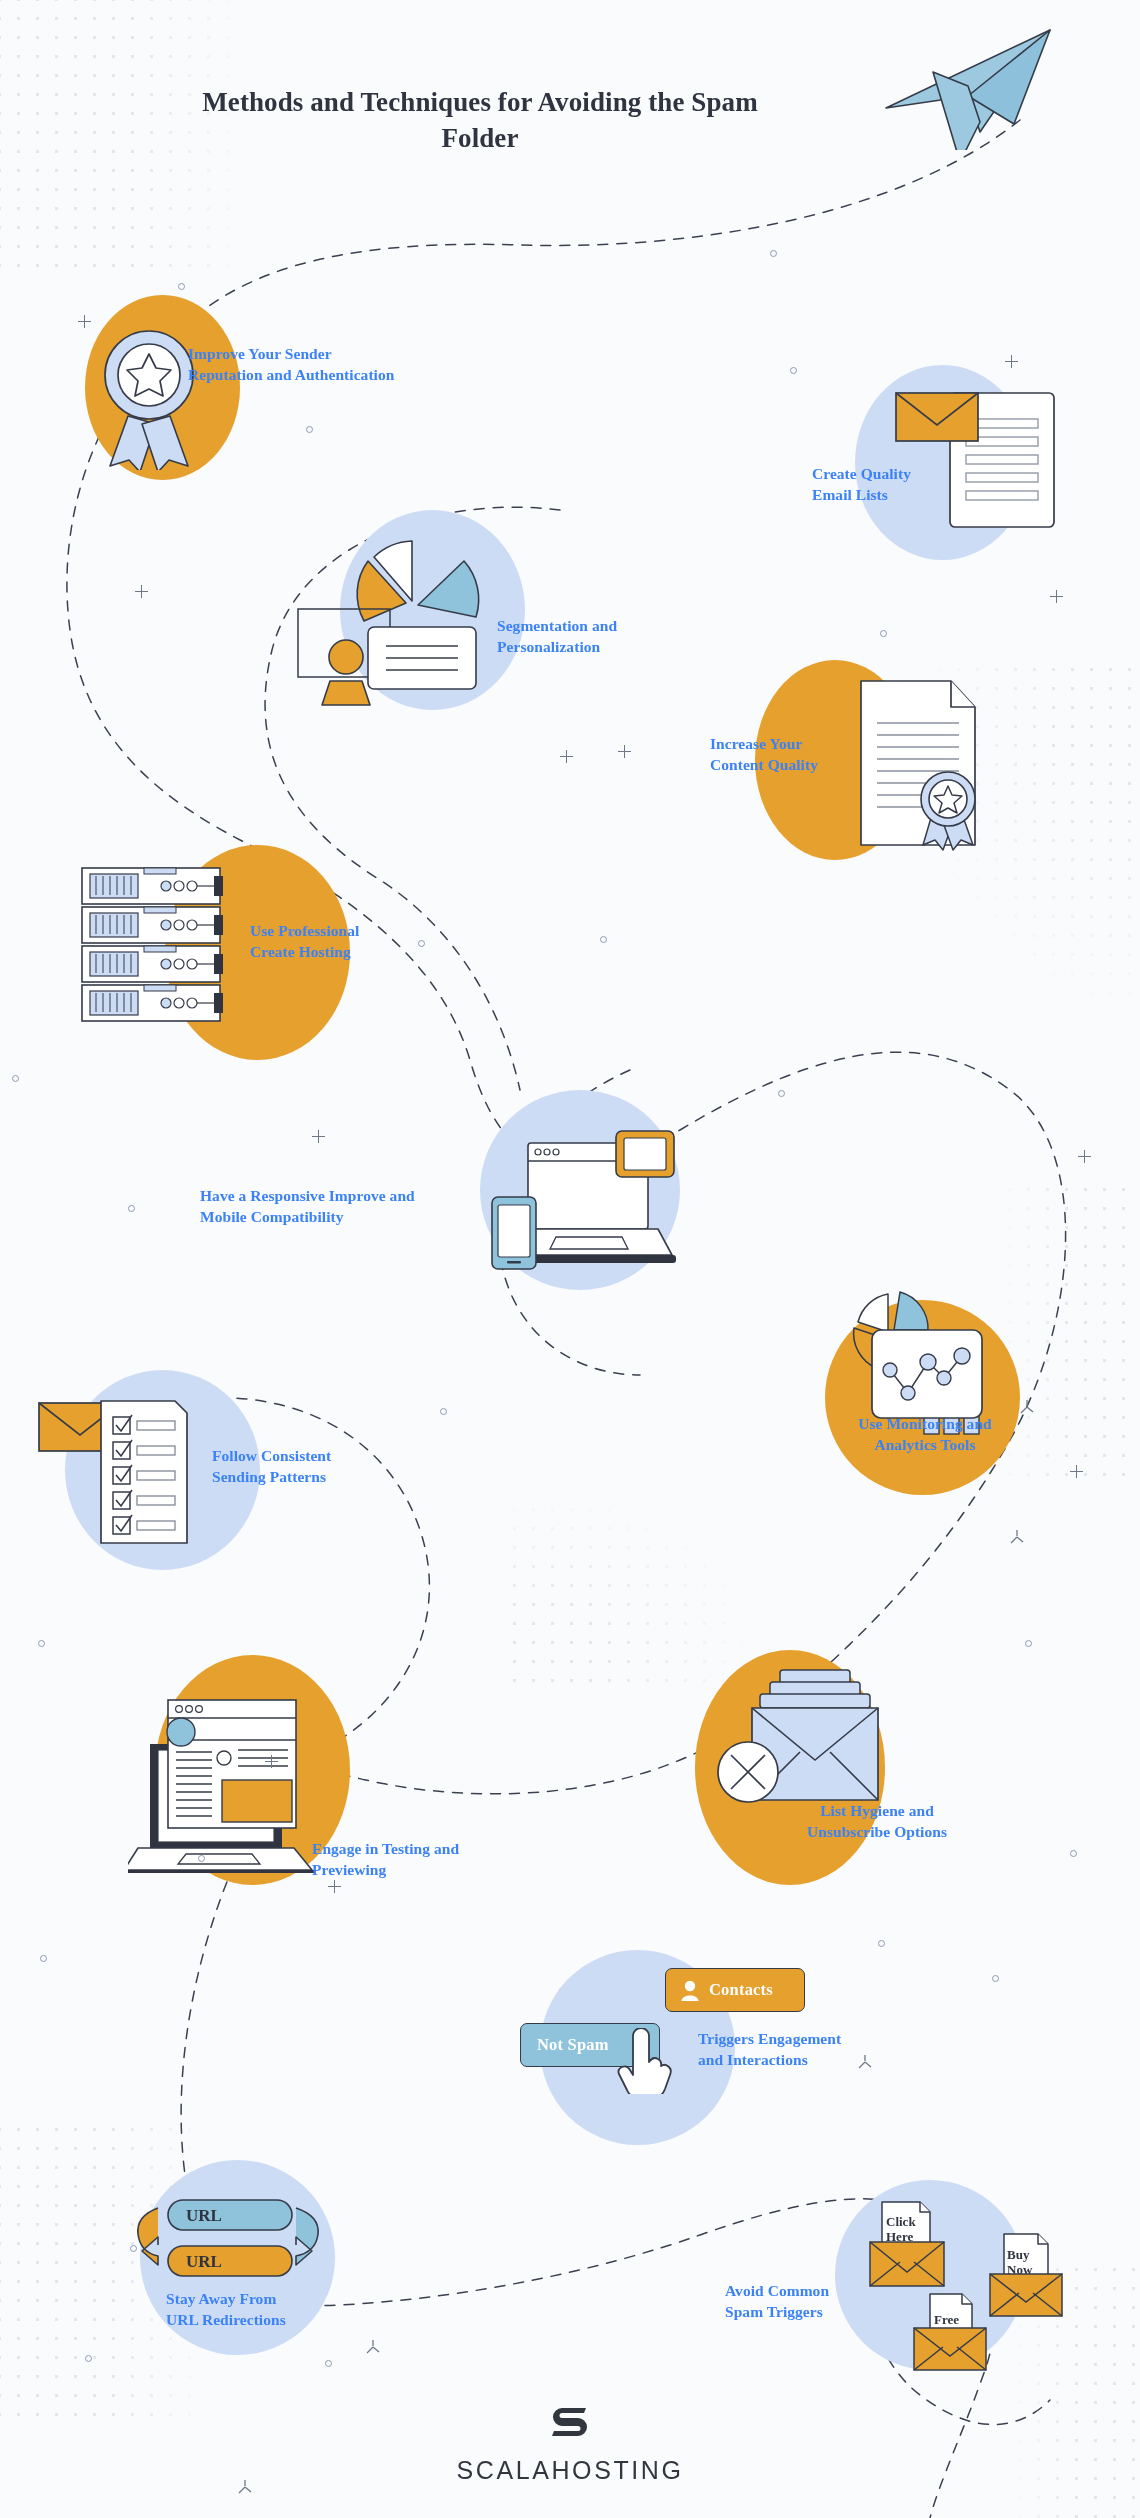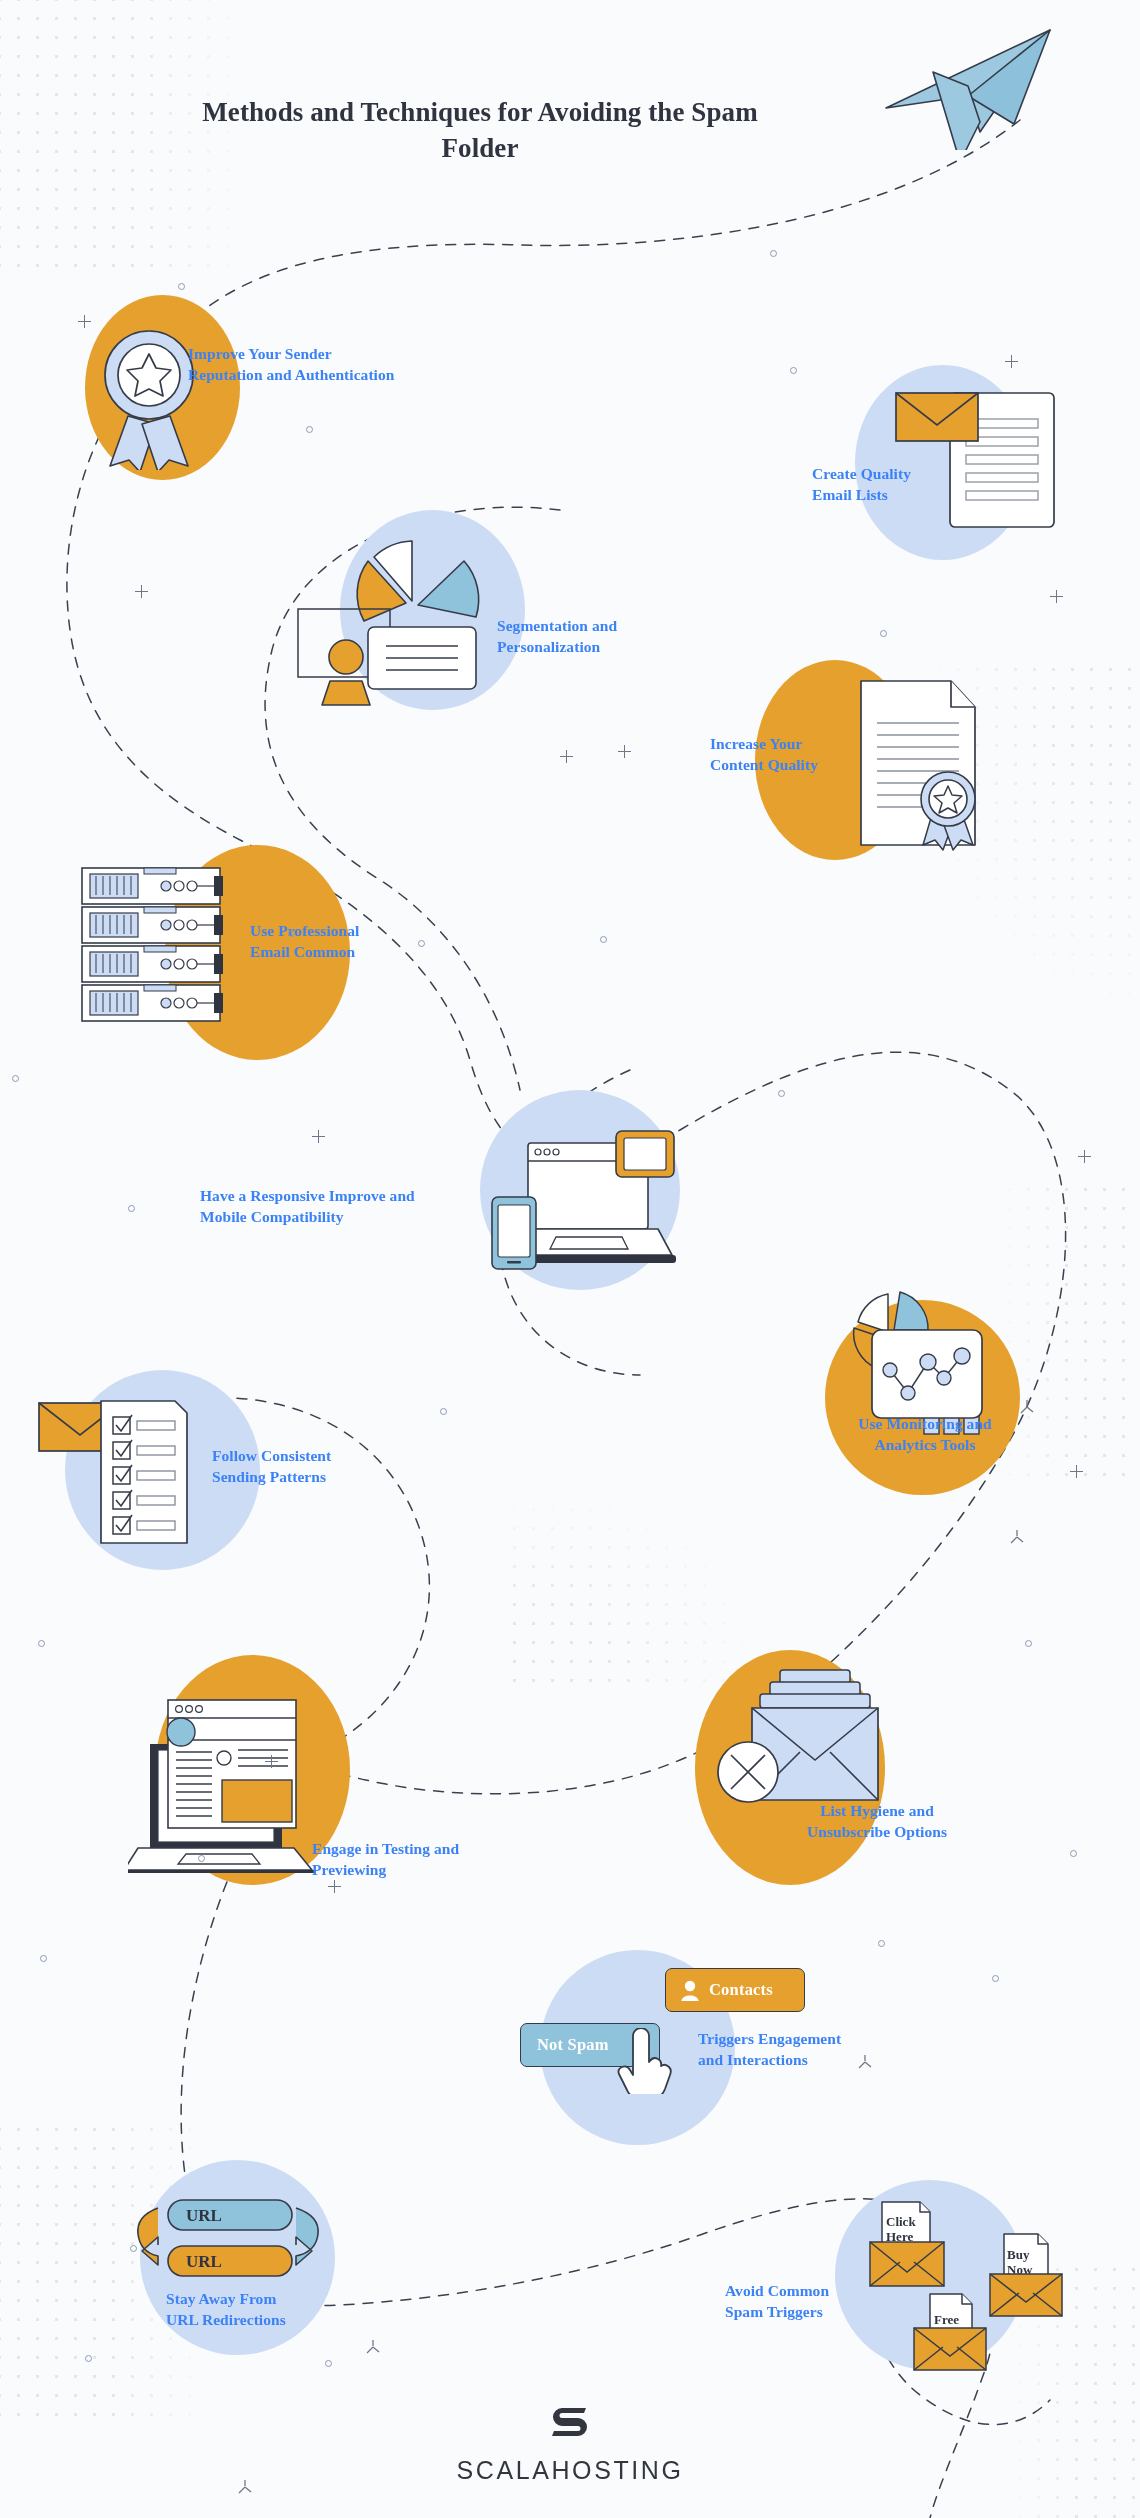--- a/index.html
+++ b/index.html
@@ -26,21 +26,21 @@
   .dots.fade-bl{ -webkit-mask-image:radial-gradient(ellipse at 80% 20%,#000 20%,transparent 75%);
                  mask-image:radial-gradient(ellipse at 80% 20%,#000 20%,transparent 75%); }
   .dots.fade-tr{ -webkit-mask-image:radial-gradient(ellipse at 20% 80%,#000 20%,transparent 75%);
                  mask-image:radial-gradient(ellipse at 20% 80%,#000 20%,transparent 75%); }
 
   
   #wires { position:absolute; inset:0; width:1140px; height:2518px; pointer-events:none; }
 
   
   #title {
-    position:absolute; left:170px; top:95px; width:620px;
+    position:absolute; left:170px; top:85px; width:620px;
     text-align:center; color:#2F3440;
     font-size:27px; font-weight:bold; line-height:1.32;
     letter-spacing:.1px;
   }
 
   
   .node { position:absolute; }
   .blob {
     position:absolute; border-radius:50%;
   }
@@ -273,21 +273,21 @@
           <rect x="66" y="6" width="32" height="6" fill="#CDDCF5" stroke="#353B48" stroke-width="1"></rect>
           <circle cx="88" cy="24" r="5" fill="#CDDCF5" stroke="#353B48" stroke-width="1.2"></circle>
           <circle cx="101" cy="24" r="5" fill="#FFFFFF" stroke="#353B48" stroke-width="1.2"></circle>
           <circle cx="114" cy="24" r="5" fill="#FFFFFF" stroke="#353B48" stroke-width="1.2"></circle>
           <line x1="119" y1="24" x2="138" y2="24" stroke="#353B48" stroke-width="1.2"></line>
           <rect x="136" y="14" width="9" height="20" fill="#2F3440"></rect>
         </g>
       </svg>
     </div>
     <div class="label" style="left:250px; top:920px; width:190px;">Use Professional
-Email Common</div>
+Create Hosting</div>
   </div>
 
   <div class="node" style="left:0; top:0;">
     <div class="blob blue" style="left:480px; top:1090px; width:200px; height:200px;"></div>
     <div class="art" style="left:490px; top:1125px; width:190px; height:150px;">
       <svg viewBox="0 0 190 150" width="190" height="150">
         <rect x="38" y="18" width="120" height="86" rx="3" fill="#FFFFFF" stroke="#353B48" stroke-width="1.6"></rect>
         <line x1="38" y1="36" x2="158" y2="36" stroke="#353B48" stroke-width="1.4"></line>
         <circle cx="48" cy="27" r="3" fill="none" stroke="#353B48" stroke-width="1.2"></circle>
         <circle cx="57" cy="27" r="3" fill="none" stroke="#353B48" stroke-width="1.2"></circle>

